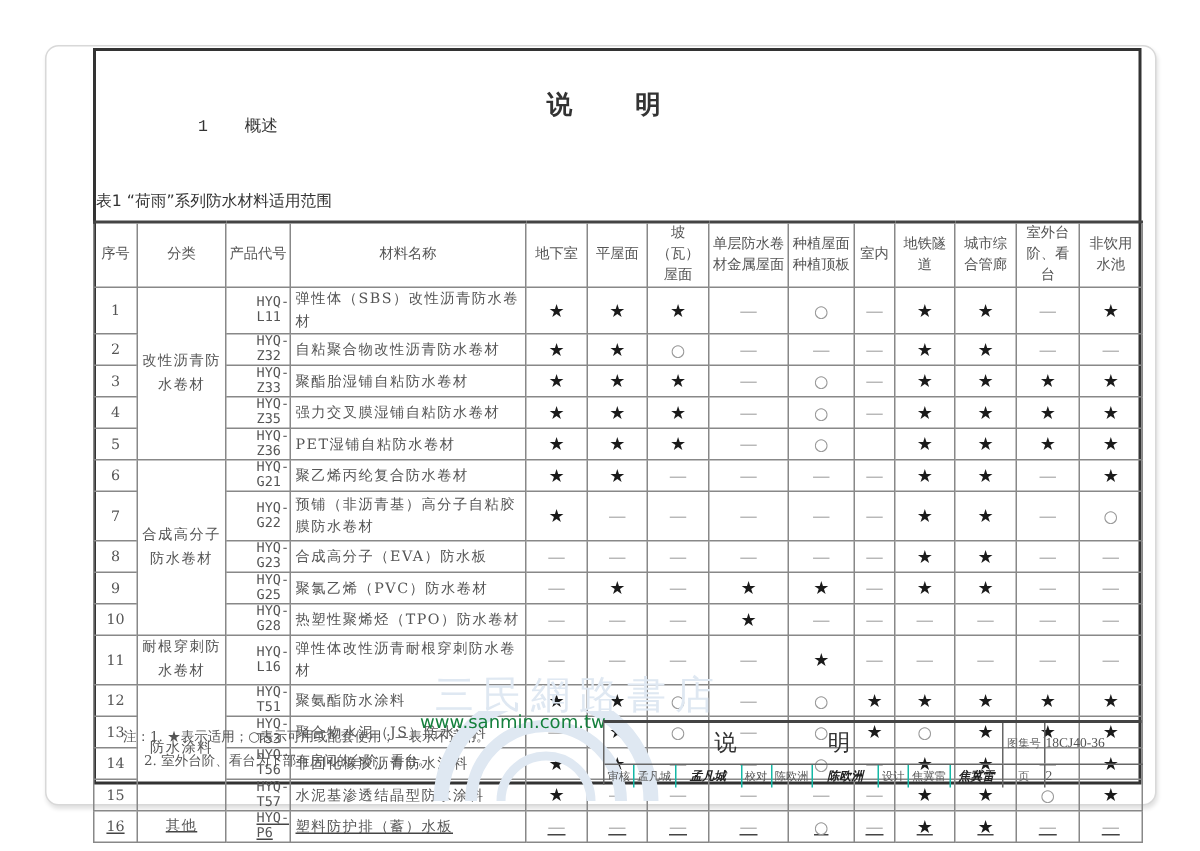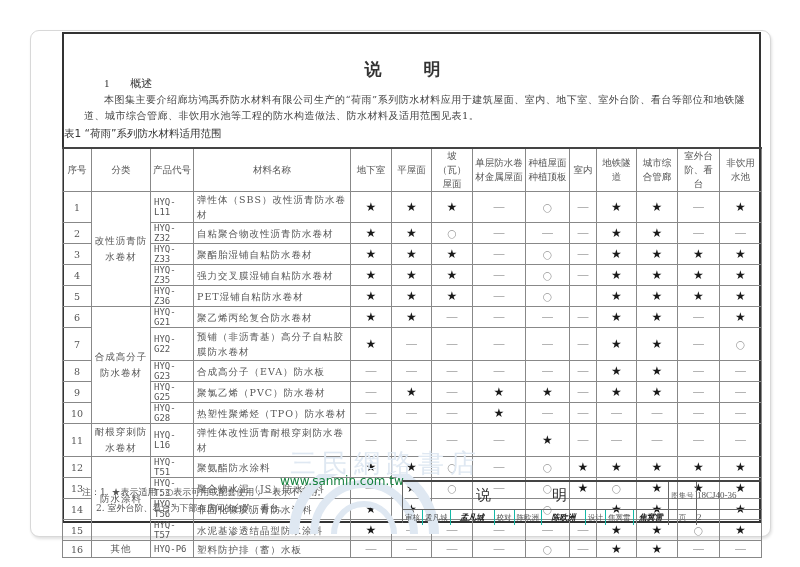--- a/index.html
+++ b/index.html
@@ -18,22 +18,22 @@
   .wm-top {
     position: absolute; left: 610px; top: 52px; font-size: 18px; color: #f3f1e6;
     letter-spacing: 4px; font-family: "DejaVu Sans", sans-serif;
   }
   .title {
     position: absolute; left: 0; width: 100%; top: 24px; text-align: center;
     font-size: 17px; font-weight: bold; color: #333; letter-spacing: 18px;
     font-family: "DejaVu Sans", sans-serif;
   }
   .sec-head {
-    position: absolute; left: 40px; top: 42px; font-size: 11px; color: #333;
-    font-family: Liberation Serif, serif;
+    position: absolute; left: 68px; top: 42px; font-size: 11px; color: #333;
+    font-family: Liberation Mono, monospace;
   }
   .sec-head .num { margin-right: 18px; }
   .intro {
     position: absolute; left: 20px; top: 58px; width: 665px; font-size: 10px;
     line-height: 16px; color: #444; text-indent: 20px; letter-spacing: 0.5px;
   }
   .tbl-caption {
     position: absolute; left: 0; width: 100%; top: 93px; text-align: left;
     font-size: 10.5px; color: #333; font-family: "DejaVu Sans", sans-serif;
   }
@@ -41,21 +41,21 @@
   table.grid {
     position: absolute; left: -2px; top: 113px; border-collapse: collapse;
     table-layout: fixed; width: 699px; font-size: 9.5px;
   }
   table.grid th, table.grid td {
     border: 1px solid #888; text-align: center; vertical-align: middle;
     color: #555; font-weight: normal; padding: 0 2px; overflow: hidden;
   }
   table.grid thead tr { height: 36px; }
   table.grid thead th { line-height: 14px; border-top: 2px solid #444; }
-  table.grid td.code { font-family: "DejaVu Sans Mono", "Liberation Mono", monospace; font-size: 9px; text-align: left; padding-left: 3px; }
+  table.grid td.code { font-family: "DejaVu Sans Mono", "Liberation Mono", monospace; font-size: 9px; text-align: left; padding-left: 20px; }
   table.grid td.name { text-align: left; padding-left: 3px; letter-spacing: 1px; line-height: 15px; }
   table.grid td.cat { line-height: 16px; letter-spacing: 1px; }
   table.grid td.sym { font-size: 12px; color: #222; }
   .sym-star { color: #1a1a1a; }
   .sym-circle { color: #999; font-size: 11px; }
   .sym-dash { color: #aaa; }
 
   .notes {
     position: absolute; left: 18px; top: 450px; font-size: 9px; line-height: 16px; color: #555;
   }
@@ -101,21 +101,20 @@
 <body>
 
 <div class="card"></div>
 
 <div class="frame">
   <div class="title">说 明</div>
   <div class="sec-head">
     <span class="num">1</span>
     <span>概述</span>
   </div>
-  <div class="intro">本图集主要介绍廊坊鸿禹乔防水材料有限公司生产的“荷雨”系列防水材料应用于建筑屋面、室内、地下室、室外台阶、看台等部位和地铁隧道、城市综合管廊、非饮用水池等工程的防水构造做法、防水材料及适用范围见表1。</div>
   <div class="tbl-caption">表1 “荷雨”系列防水材料适用范围</div>
 
   <table class="grid">
     <colgroup>
       <col style="width:29px">
         <col style="width:59px">
         <col style="width:43px">
         <col style="width:157px">
       <col style="width:41px">
         <col style="width:40px">
@@ -369,21 +368,21 @@
           <td class="sym"><span class="sym-dash">—</span></td>
           <td class="sym"><span class="sym-dash">—</span></td>
           <td class="sym"><span class="sym-dash">—</span></td>
           <td class="sym"><span class="sym-dash">—</span></td>
           <td class="sym"><span class="sym-dash">—</span></td>
           <td class="sym"><span class="sym-star">★</span></td>
           <td class="sym"><span class="sym-star">★</span></td>
           <td class="sym"><span class="sym-circle">○</span></td>
           <td class="sym"><span class="sym-star">★</span></td>
         </tr>
-        <tr style="height: 16px;">
+        <tr style="height: 16px; text-decoration: underline;">
           <td>16</td>
           <td class="cat" rowspan="1">其他</td>
           <td class="code">HYQ-P6</td>
           <td class="name">塑料防护排（蓄）水板</td>
           <td class="sym"><span class="sym-dash">—</span></td>
           <td class="sym"><span class="sym-dash">—</span></td>
           <td class="sym"><span class="sym-dash">—</span></td>
           <td class="sym"><span class="sym-dash">—</span></td>
           <td class="sym"><span class="sym-circle">○</span></td>
           <td class="sym"><span class="sym-dash">—</span></td>

